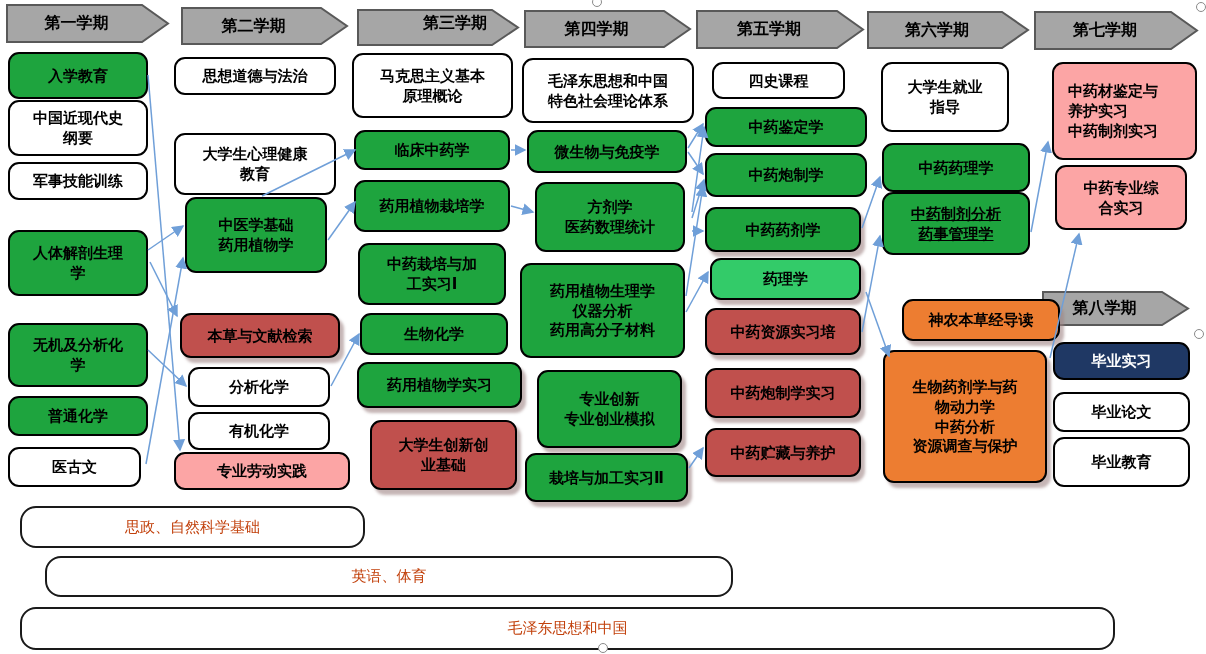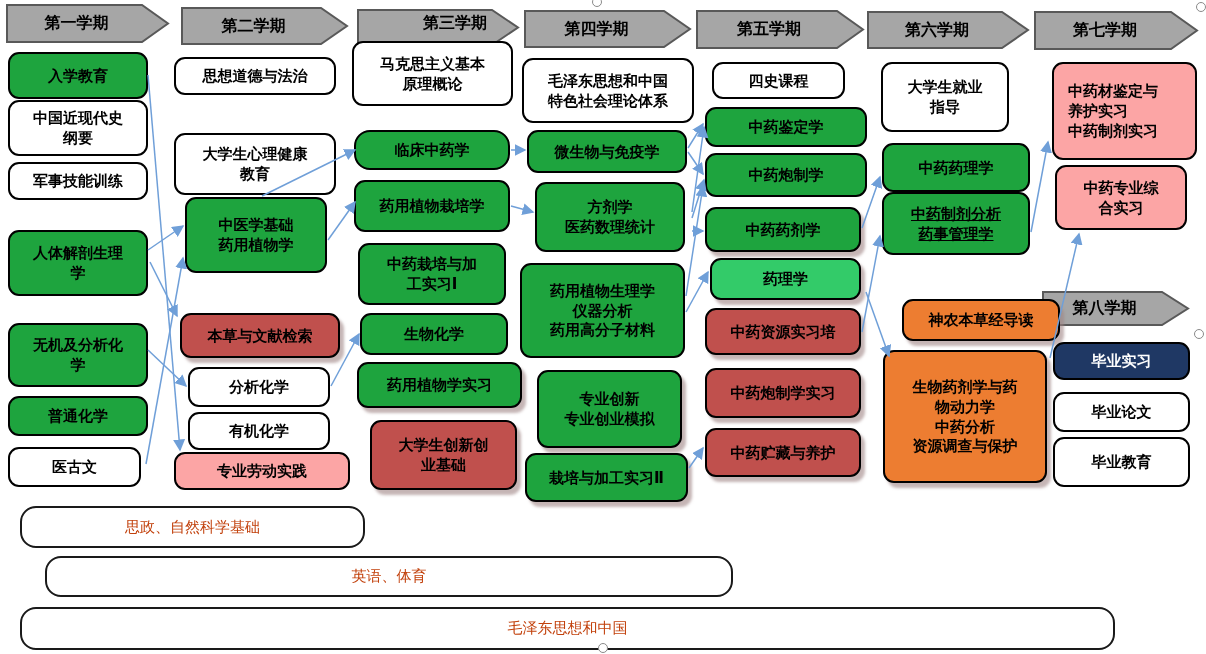--- a/index.html
+++ b/index.html
@@ -102,23 +102,23 @@
     <div class="box c-white" style="left: 174px; top: 57px; width: 162px; height: 38px;">思想道德与法治</div>
     <div class="box c-white" style="left: 174px; top: 103px; width: 162px; height: 62px; margin-top: 30px;">大学生心理健康
 教育</div>
     <div class="box c-green" style="left: 185px; top: 197px; width: 142px; height: 76px;">中医学基础
 药用植物学</div>
     <div class="box c-red shadow" style="left: 180px; top: 313px; width: 160px; height: 45px;">本草与文献检索</div>
     <div class="box c-white" style="left: 188px; top: 367px; width: 142px; height: 40px;">分析化学</div>
     <div class="box c-white" style="left: 188px; top: 412px; width: 142px; height: 38px;">有机化学</div>
     <div class="box c-yellow" style="left: 174px; top: 452px; width: 176px; height: 38px;">专业劳动实践</div>
     <div class="hdr-label" style="left: 358px; top: 10px; width: 138px; height: 26px; padding-left: 28px;">第三学期</div>
-    <div class="box c-white" style="left: 352px; top: 41px; width: 161px; height: 65px;">马克思主义基本
+    <div class="box c-white" style="left: 352px; top: 53px; width: 161px; height: 65px;">马克思主义基本
 原理概论</div>
-    <div class="box c-green" style="left: 354px; top: 130px; width: 156px; height: 40px; border-radius: 16px;">临床中药学</div>
+    <div class="box c-green" style="left: 354px; top: 130px; width: 156px; height: 40px;">临床中药学</div>
     <div class="box c-green" style="left: 354px; top: 180px; width: 156px; height: 52px;">药用植物栽培学</div>
     <div class="box c-green" style="left: 358px; top: 243px; width: 148px; height: 62px;">中药栽培与加
 工实习Ⅰ</div>
     <div class="box c-green" style="left: 360px; top: 313px; width: 148px; height: 42px;">生物化学</div>
     <div class="box c-green shadow" style="left: 357px; top: 362px; width: 165px; height: 46px;">药用植物学实习</div>
     <div class="box c-red shadow" style="left: 370px; top: 420px; width: 147px; height: 70px;">大学生创新创
 业基础</div>
     <div class="hdr-label" style="left: 525px; top: 11px; width: 143px; height: 36px;">第四学期</div>
     <div class="box c-white" style="left: 522px; top: 58px; width: 172px; height: 65px;">毛泽东思想和中国
 特色社会理论体系</div>

